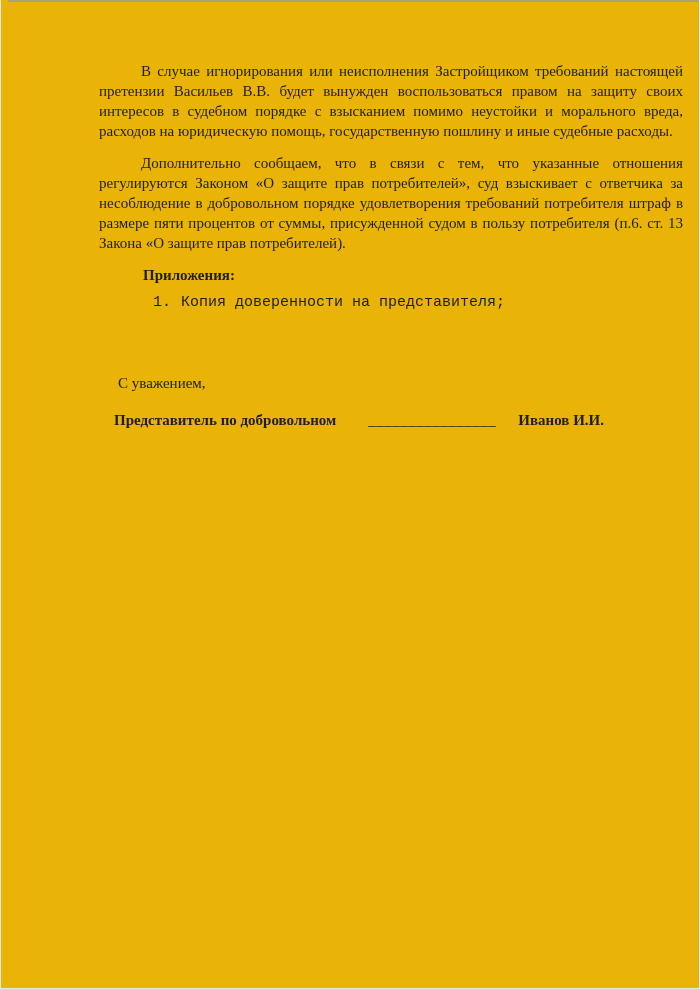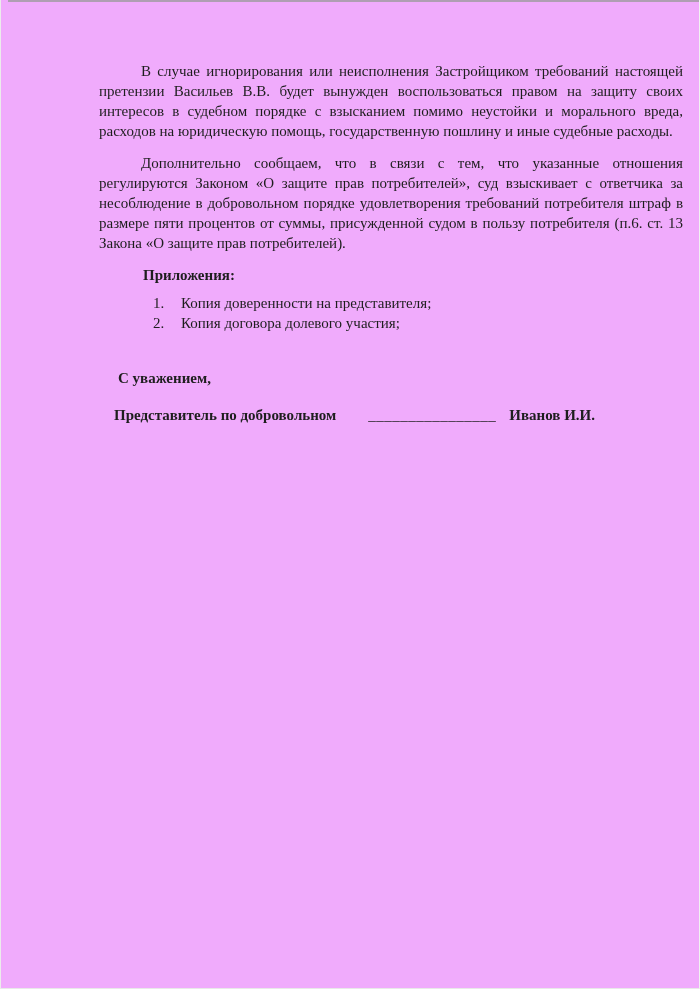--- a/index.html
+++ b/index.html
@@ -5,21 +5,21 @@
   html, body {
     margin: 0;
     padding: 0;
     background: #ffffff;
   }
   .page {
     position: relative;
     width: 700px;
     height: 989px;
     box-sizing: border-box;
-    background: #f0abfc;
+    background: #eab308;
     color: #1e1e1e;
     font-family: "Liberation Serif", serif;
     font-size: 15px;
     line-height: 20px;
     padding: 61px 16px 0 98px;
     border-left: 1px solid #ececec;
     border-right: 1px solid #f1f1f1;
     border-bottom: 1px solid #e9e9e9;
     overflow: hidden;
   }
@@ -40,67 +40,65 @@
   }
   .attachments-heading {
     margin: 8px;
     font-weight: bold;
     margin-left: 44px;
   }
   .attachments-list {
     margin: 7px 0 0 0;
     padding: 0;
     list-style: none;
+    font-family: Liberation Mono, monospace;
   }
   .attachments-list li {
     margin-left: 54px;
     line-height: 20px;
   }
   .attachments-list .num {
     display: inline-block;
     width: 28px;
   }
   .salutation {
-    margin: 35px 0 0 19px;
-    font-weight: bold;
+    margin: 60px 0 0 19px;
+    font-weight: normal;
   }
   .sig-row {
     margin: 17px 0 0 15px;
     font-weight: bold;
     white-space: nowrap;
   }
   .sig-line {
     font-weight: normal;
     margin-left: 32px;
     letter-spacing: 0.5px;
   }
   .sig-name {
-    margin-left: 13px;
+    margin-left: 22px;
     text-align: center;
   }
 </style>
 </head>
 <body>
 
 <div class="page">
   <div class="scan-edge"></div>
 
   <p class="para">В случае игнорирования или неисполнения Застройщиком требований настоящей претензии Васильев В.В. будет вынужден воспользоваться правом на защиту своих интересов в судебном порядке с взысканием помимо неустойки и морального вреда, расходов на юридическую помощь, государственную пошлину и иные судебные расходы.</p>
 
   <p class="para">Дополнительно сообщаем, что в связи с тем, что указанные отношения регулируются Законом «О защите прав потребителей», суд взыскивает с ответчика за несоблюдение в добровольном порядке удовлетворения требований потребителя штраф в размере пяти процентов от суммы, присужденной судом в пользу потребителя (п.6. ст. 13 Закона «О защите прав потребителей).</p>
 
   <p class="attachments-heading">Приложения:</p>
 
   <ol class="attachments-list">
     <li>
       <span class="num">1.</span><span>Копия доверенности на представителя;</span>
     </li>
-    <li>
-      <span class="num">2.</span><span>Копия договора долевого участия;</span>
-    </li>
   </ol>
 
   <p class="salutation">С уважением,</p>
 
   <div class="sig-row">
     <span>Представитель по добровольном</span><span class="sig-line">________________</span><span class="sig-name">Иванов И.И.</span>
   </div>
 </div>
 
 </body></html>

